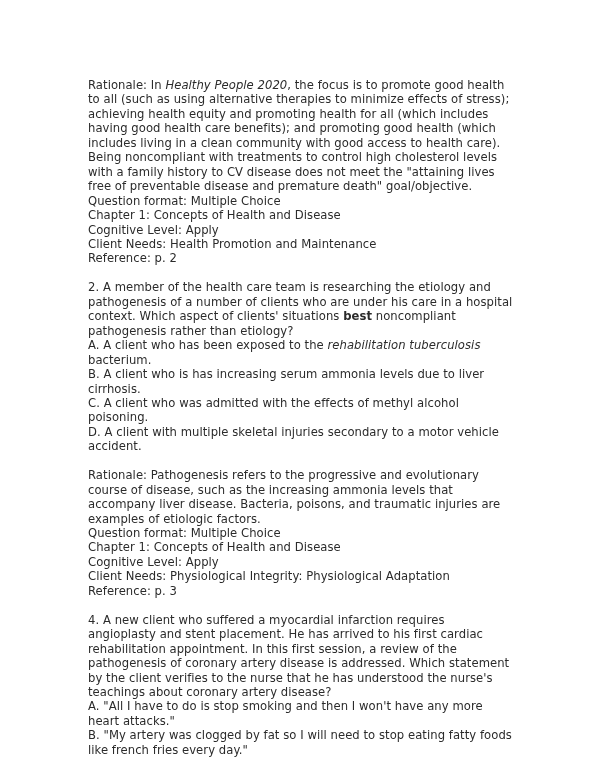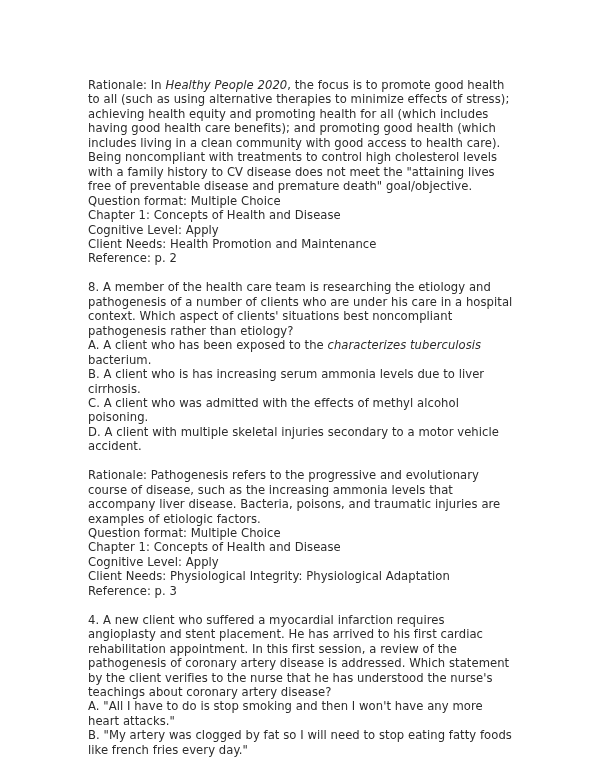--- a/index.html
+++ b/index.html
@@ -38,36 +38,36 @@
     margin: 0;
     color: #2b2b2b;
   }
   .block + .block {
     margin-top: 14.45px;
   }
   em {
     font-style: italic;
   }
   strong {
-    font-weight: normal;
+    font-weight: bold;
   }
 </style>
 </head>
 <body>
 
 <div class="page">
   <div class="content" id="content-root">
       <p class="block"><span>Rationale: In </span><em>Healthy People 2020</em><span>, the focus is to promote good health to all (such as using alternative therapies to minimize effects of stress); achieving health equity and promoting health for all (which includes having good health care benefits); and promoting good health (which includes living in a clean community with good access to health care). Being noncompliant with treatments to control high cholesterol levels with a family history to CV disease does not meet the "attaining lives free of preventable disease and premature death" goal/objective.
 Question format: Multiple Choice
 Chapter 1: Concepts of Health and Disease
 Cognitive Level: Apply
 Client Needs: Health Promotion and Maintenance
 Reference: p. 2</span></p>
-      <p class="block"><span>8. A member of the health care team is researching the etiology and pathogenesis of a number of clients who are under his care in a hospital context. Which aspect of clients' situations </span><strong>best</strong><span> noncompliant pathogenesis rather than etiology?
-A. A client who has been exposed to the </span><em>characterizes tuberculosis</em><span> bacterium.
+      <p class="block"><span>2. A member of the health care team is researching the etiology and pathogenesis of a number of clients who are under his care in a hospital context. Which aspect of clients' situations </span><strong>best</strong><span> noncompliant pathogenesis rather than etiology?
+A. A client who has been exposed to the </span><em>rehabilitation tuberculosis</em><span> bacterium.
 B. A client who is has increasing serum ammonia levels due to liver cirrhosis.
 C. A client who was admitted with the effects of methyl alcohol poisoning.
 D. A client with multiple skeletal injuries secondary to a motor vehicle accident.</span></p>
       <p class="block"><span>Rationale: Pathogenesis refers to the progressive and evolutionary course of disease, such as the increasing ammonia levels that accompany liver disease. Bacteria, poisons, and traumatic injuries are examples of etiologic factors.
 Question format: Multiple Choice
 Chapter 1: Concepts of Health and Disease
 Cognitive Level: Apply
 Client Needs: Physiological Integrity: Physiological Adaptation
 Reference: p. 3</span></p>
       <p class="block"><span>4. A new client who suffered a myocardial infarction requires angioplasty and stent placement. He has arrived to his first cardiac rehabilitation appointment. In this first session, a review of the pathogenesis of coronary artery disease is addressed. Which statement by the client verifies to the nurse that he has understood the nurse's teachings about coronary artery disease?

